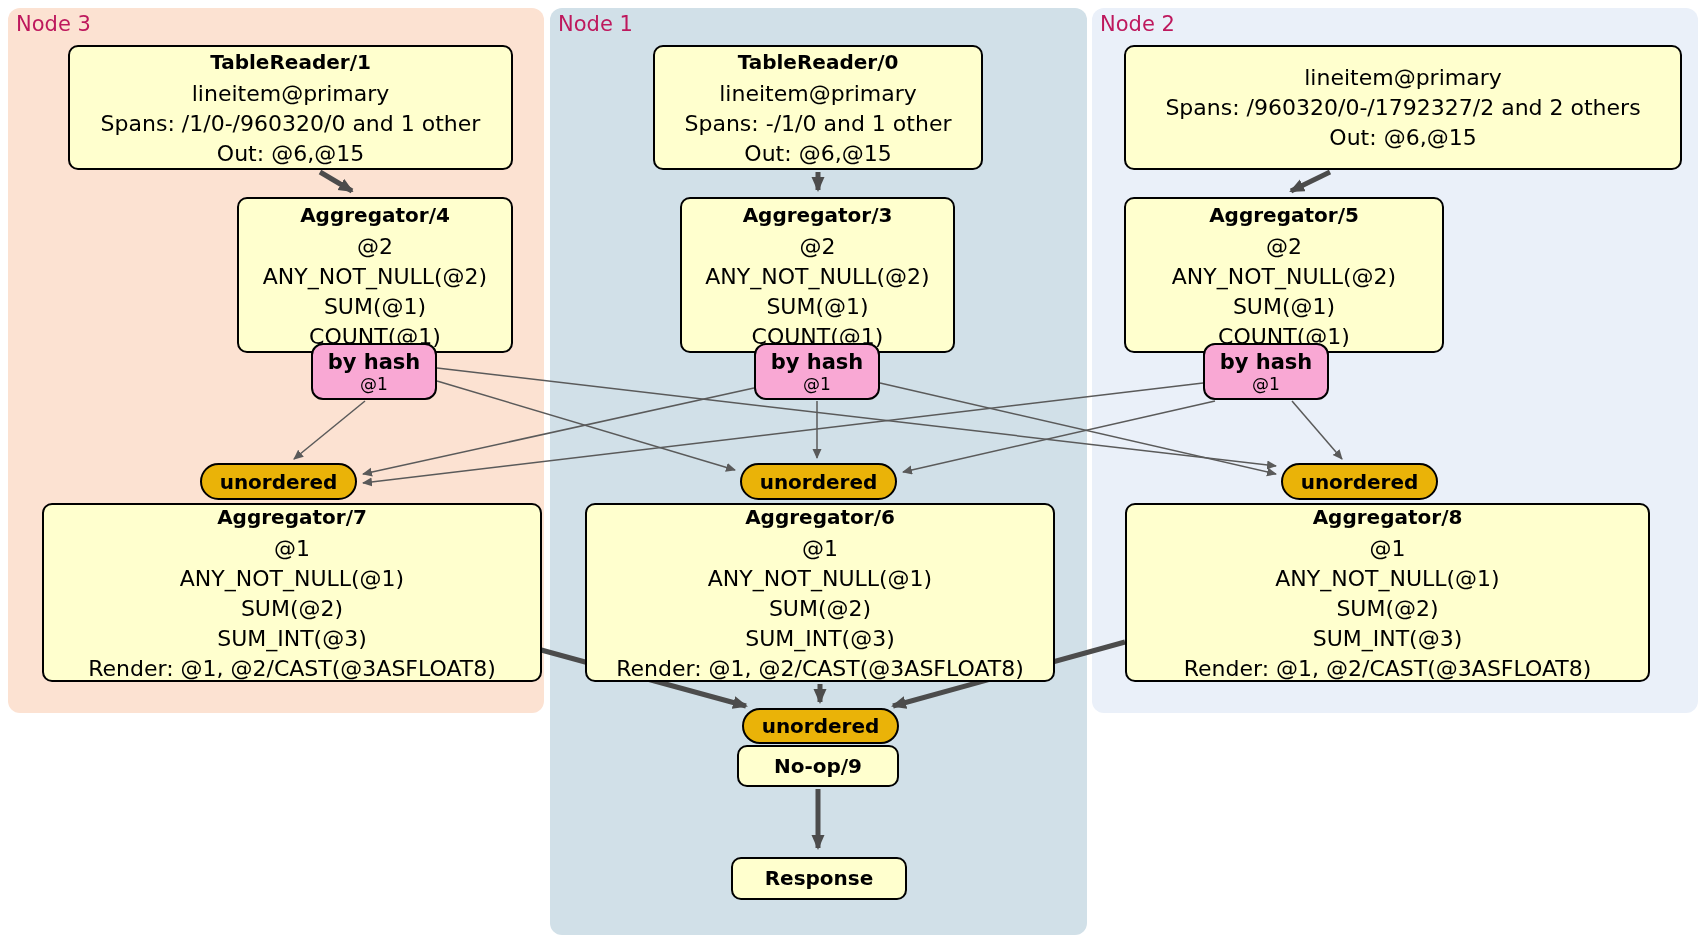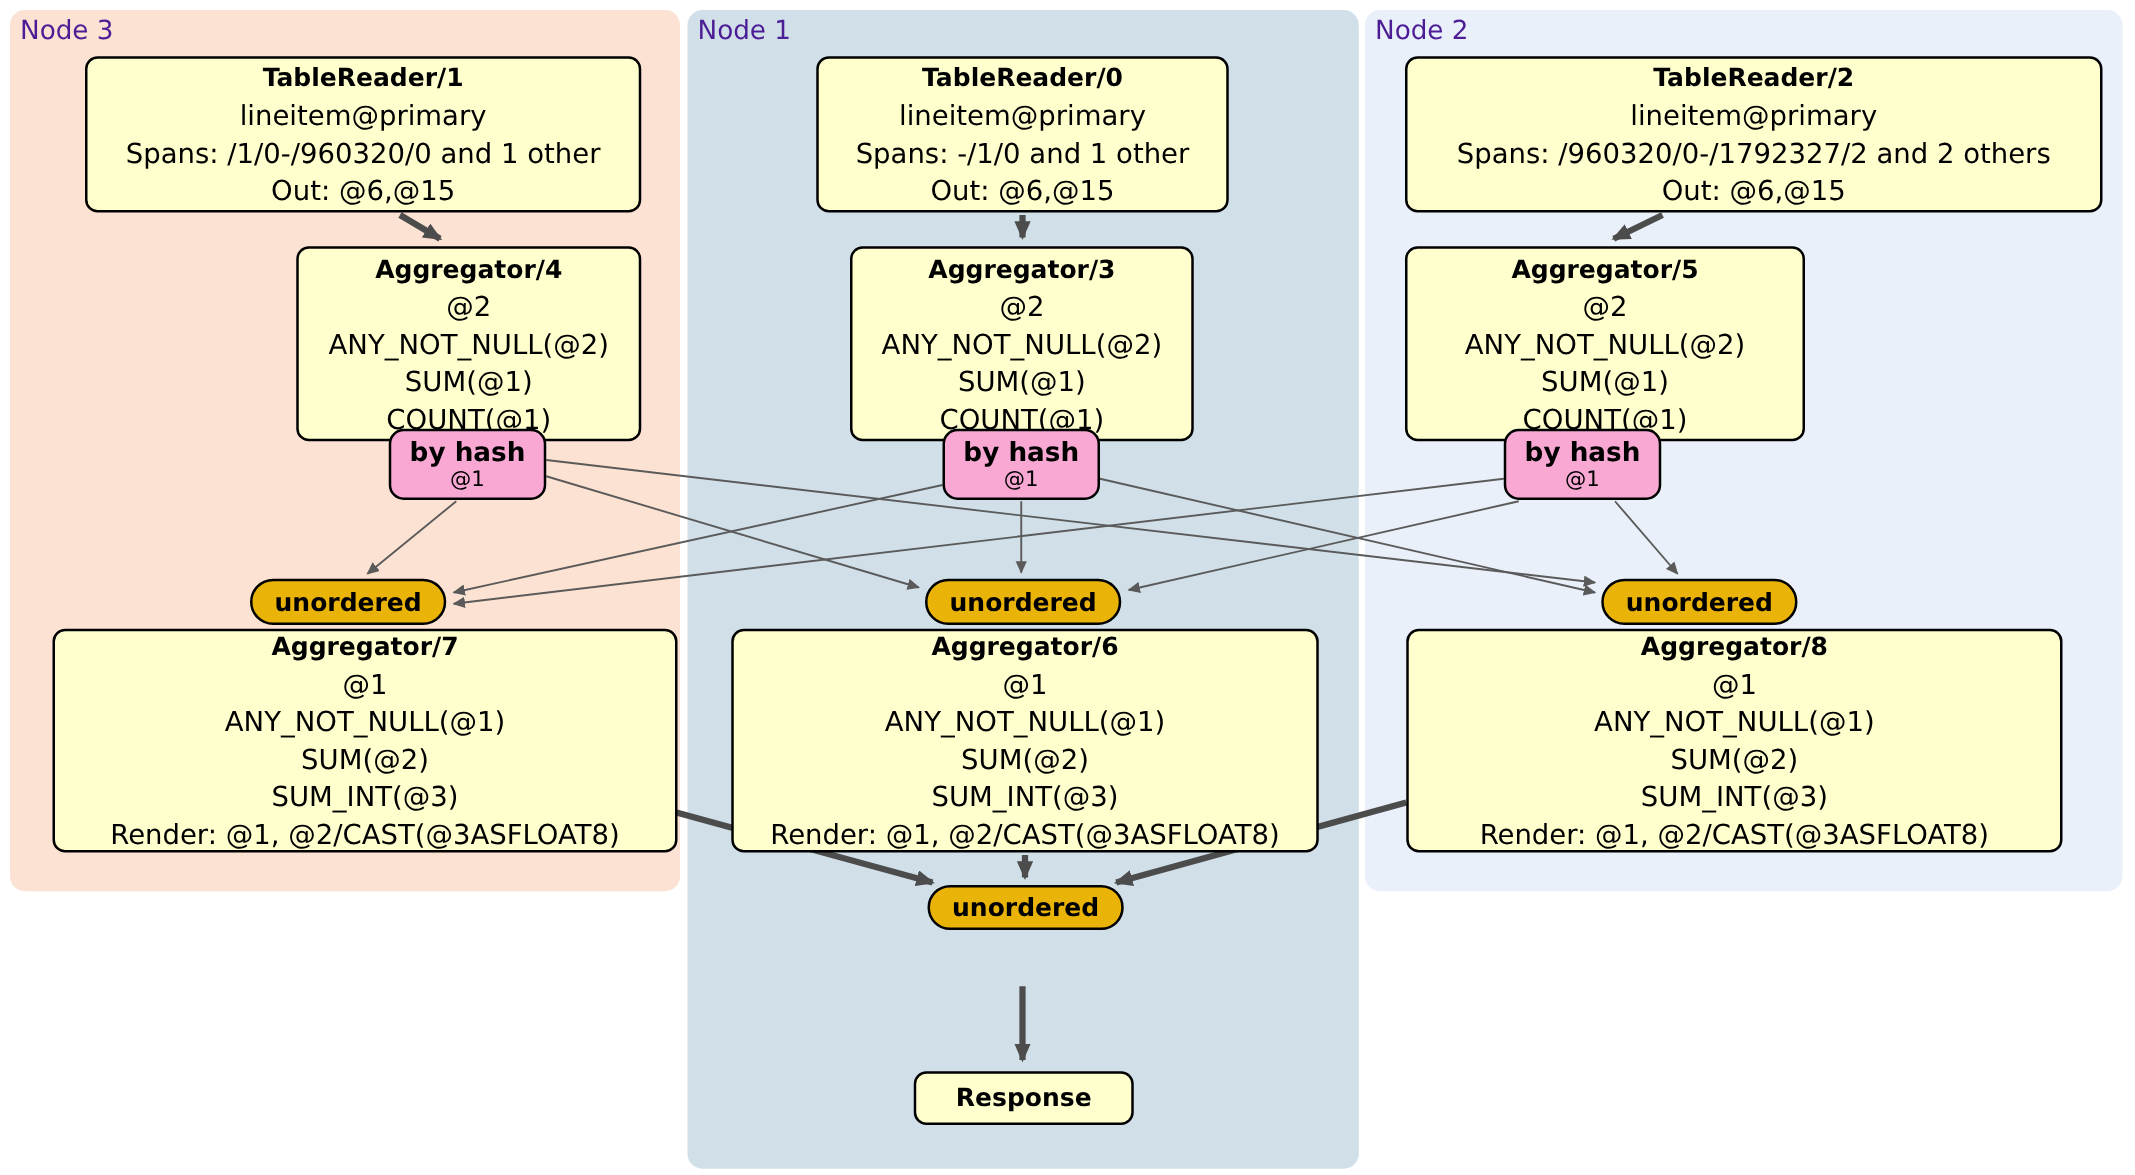--- a/index.html
+++ b/index.html
@@ -1,21 +1,21 @@
 <!DOCTYPE html>
 <html><head>
 <meta charset="utf-8">
 <style>
   html,body{margin:0;padding:0;background:#ffffff;}
   .canvas{
     position:relative;width:1708px;height:940px;overflow:hidden;
     font-family:"DejaVu Sans","Liberation Sans",sans-serif;color:#000;
   }
   .region{position:absolute;border-radius:12px;}
-  .region-label{position:absolute;font-size:21px;color:#4c1d95;}
+  .region-label{position:absolute;font-size:21px;color:#be185d;}
   .edges{position:absolute;left:0;top:0;z-index:2;}
   .procbox{
     position:absolute;z-index:3;background:#ffffce;border:2px solid #000;
     border-radius:10px;display:flex;flex-direction:column;justify-content:center;
     align-items:center;text-align:center;box-sizing:border-box;
   }
   .procbox .title{font-weight:700;font-size:20px;line-height:33px;}
   .procbox .pline{font-size:22px;line-height:30px;}
   .router{
     position:absolute;z-index:4;background:#f9a8d4;border:2px solid #000;
@@ -82,21 +82,20 @@
     <div class="pline">Spans: /1/0-/960320/0 and 1 other</div>
     <div class="pline">Out: @6,@15</div>
   </div>
   <div class="procbox" style="left:653px;top:45px;width:330px;height:125px;">
     <div class="title">TableReader/0</div>
     <div class="pline">lineitem@primary</div>
     <div class="pline">Spans: -/1/0 and 1 other</div>
     <div class="pline">Out: @6,@15</div>
   </div>
   <div class="procbox" style="left:1124px;top:45px;width:558px;height:125px;">
-    <div class="title">TableReader/2</div>
     <div class="pline">lineitem@primary</div>
     <div class="pline">Spans: /960320/0-/1792327/2 and 2 others</div>
     <div class="pline">Out: @6,@15</div>
   </div>
 
   <div class="procbox" style="left:237px;top:197px;width:276px;height:156px;">
     <div class="title">Aggregator/4</div>
     <div class="pline">@2</div>
     <div class="pline">ANY_NOT_NULL(@2)</div>
     <div class="pline">SUM(@1)</div>
@@ -161,17 +160,20 @@
     <div class="pline">@1</div>
     <div class="pline">ANY_NOT_NULL(@1)</div>
     <div class="pline">SUM(@2)</div>
     <div class="pline">SUM_INT(@3)</div>
     <div class="pline">Render: @1, @2/CAST(@3ASFLOAT8)</div>
   </div>
 
   <div class="sync" style="left:742px;top:708px;width:157px;height:36px;">
     <span>unordered</span>
   </div>
+  <div class="procbox" style="left:737px;top:745px;width:162px;height:42px;">
+    <div class="title">No-op/9</div>
+  </div>
   <div class="procbox" style="left:731px;top:857px;width:176px;height:43px;">
     <div class="title">Response</div>
   </div>
 
 </div>
 
 </body></html>

